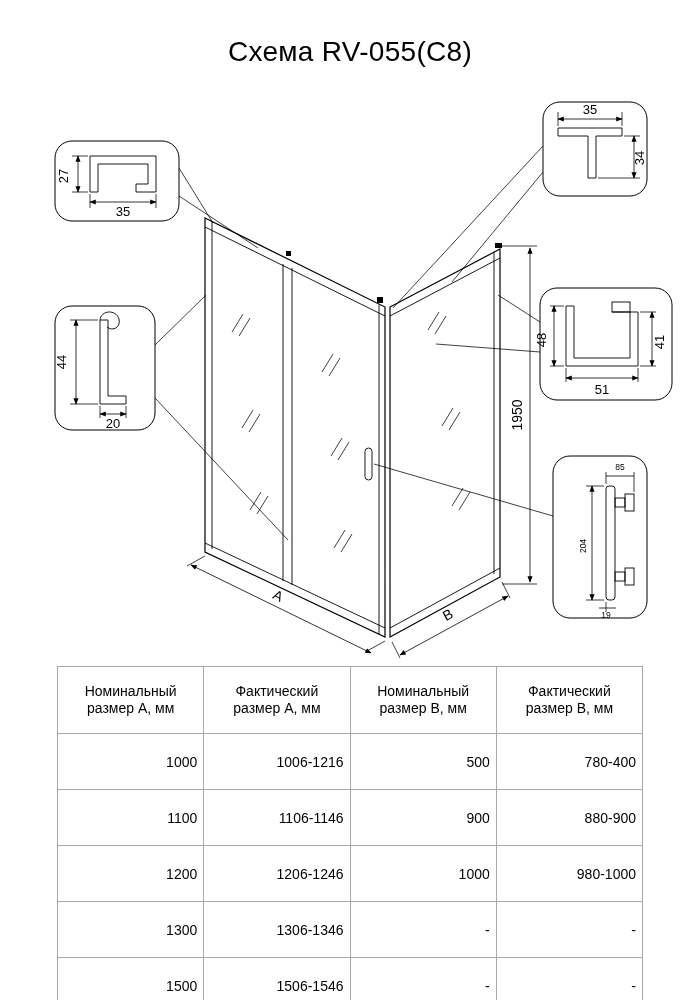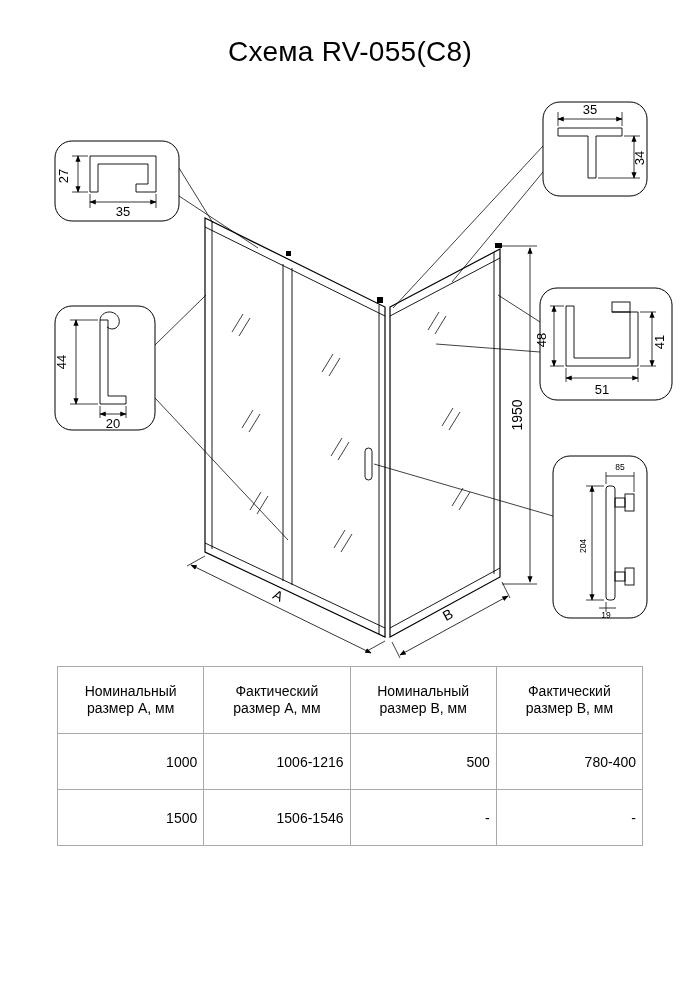--- a/index.html
+++ b/index.html
@@ -191,20 +191,38 @@
       </tr>
     </thead>
     <tbody>
       <tr>
         <td>1000</td>
         <td>1006-1216</td>
         <td>500</td>
         <td>780-400</td>
       </tr>
       <tr>
+        <td>1100</td>
+        <td>1106-1146</td>
+        <td>900</td>
+        <td>880-900</td>
+      </tr>
+      <tr>
+        <td>1200</td>
+        <td>1206-1246</td>
+        <td>1000</td>
+        <td>980-1000</td>
+      </tr>
+      <tr>
+        <td>1300</td>
+        <td>1306-1346</td>
+        <td>-</td>
+        <td>-</td>
+      </tr>
+      <tr>
         <td>1500</td>
         <td>1506-1546</td>
         <td>-</td>
         <td>-</td>
       </tr>
     </tbody>
   </table>
 
 </div>
 

